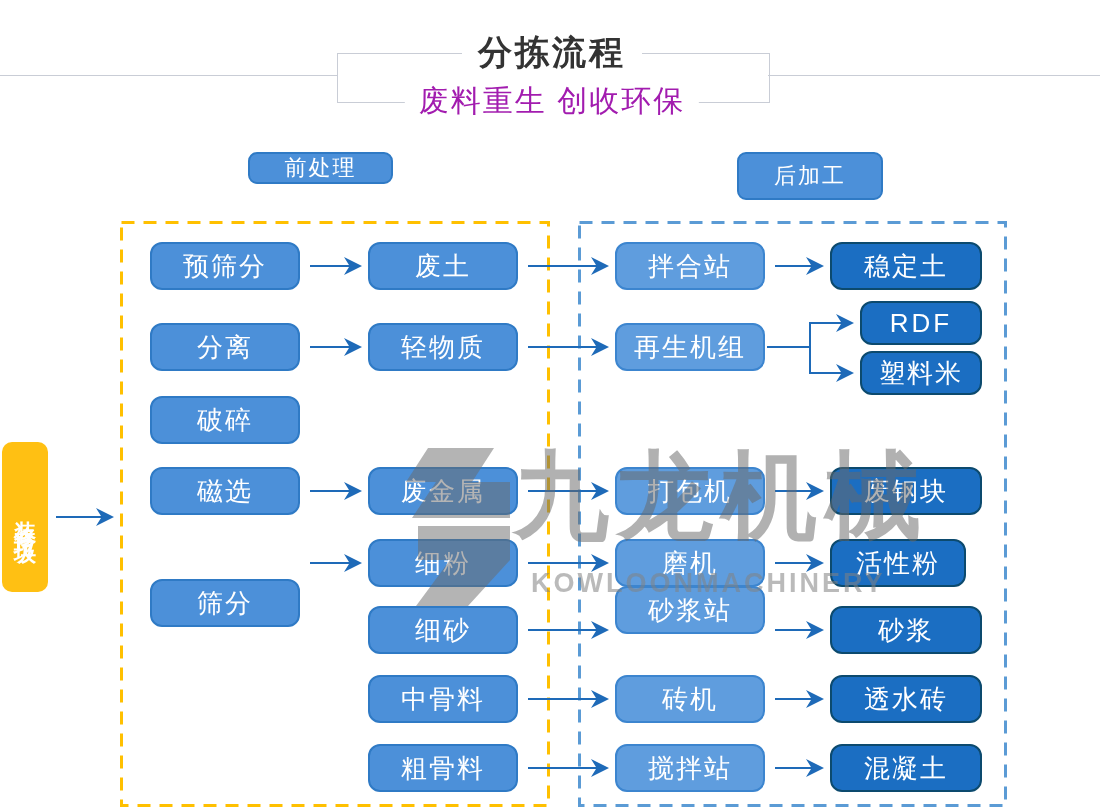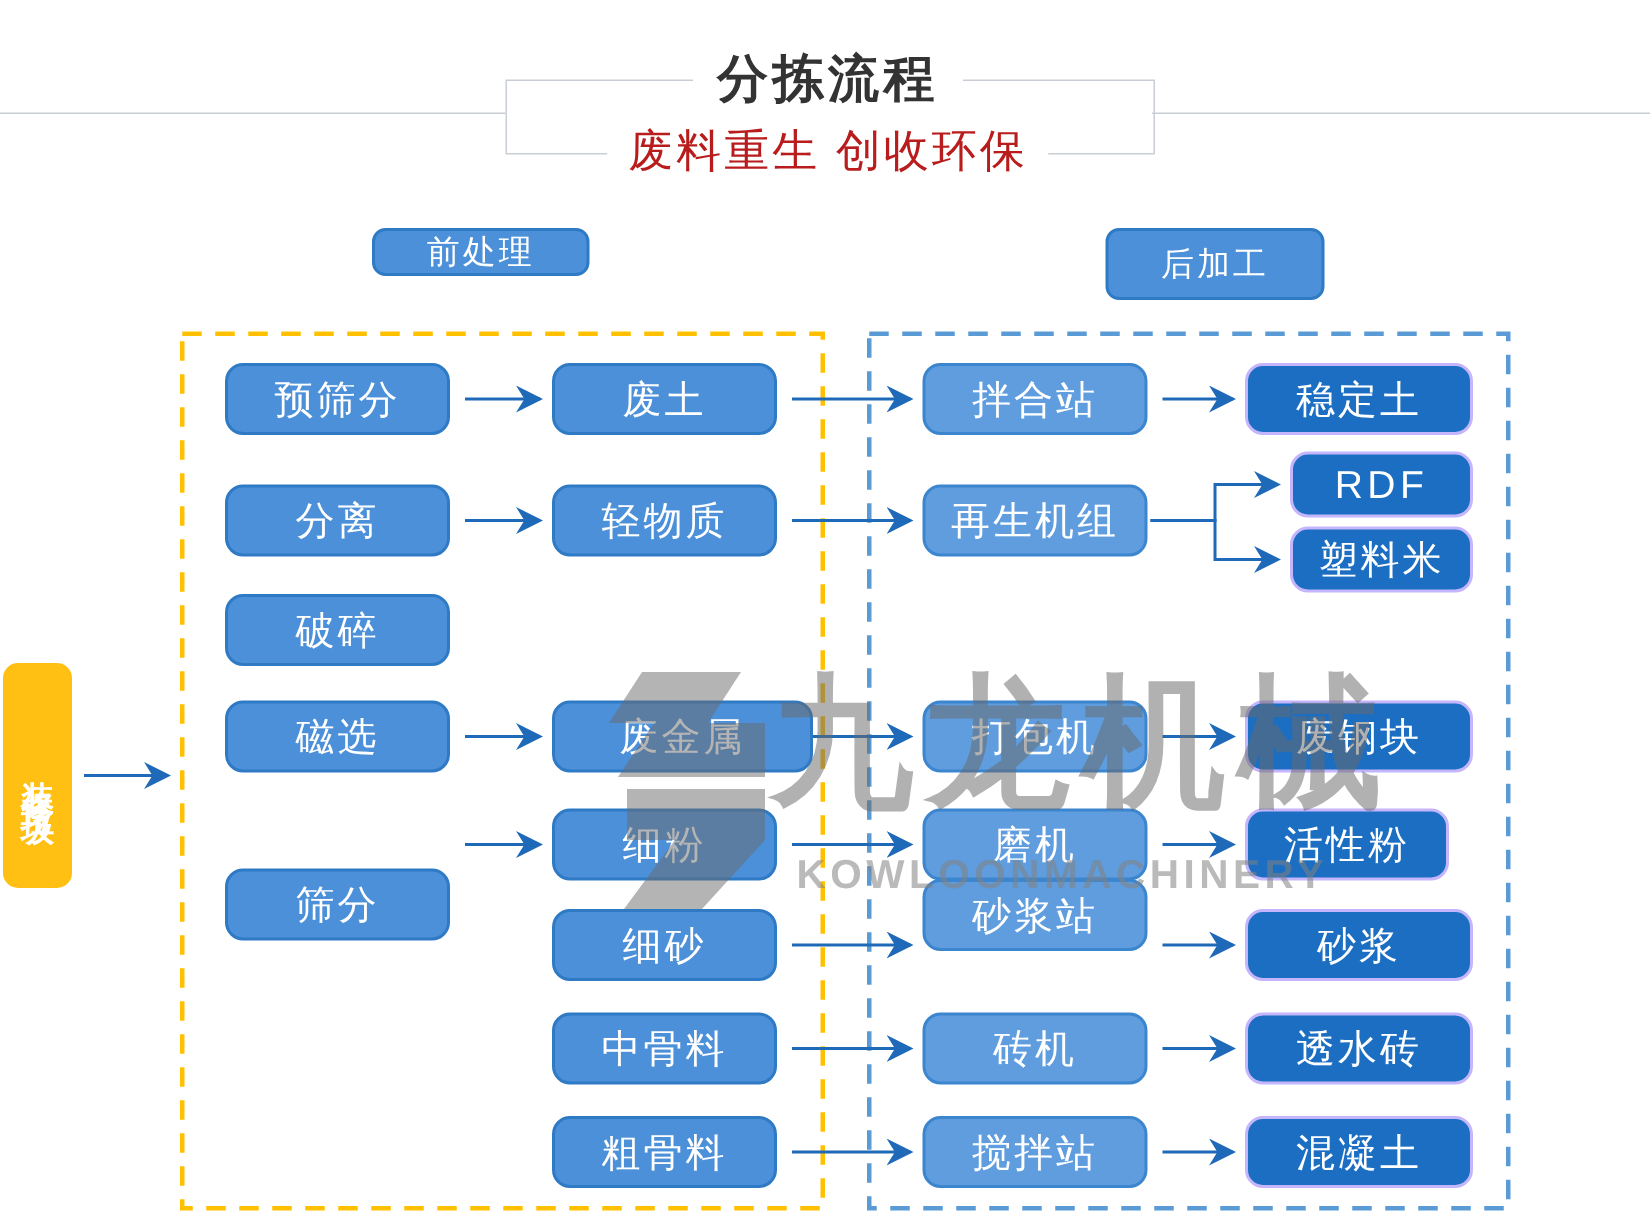--- a/index.html
+++ b/index.html
@@ -5,32 +5,32 @@
   html,body{margin:0;padding:0;background:#fff;}
   #canvas{position:relative;width:1100px;height:812px;background:#ffffff;
           font-family:"Liberation Sans","DejaVu Sans",sans-serif;overflow:hidden;}
   
   .hline{position:absolute;height:1px;background:#c9cdd6;z-index:1;}
   .title-box{position:absolute;border:1px solid #c9cdd6;background:transparent;z-index:1;}
   .main-title{position:absolute;left:552px;top:53px;transform:translate(-50%,-50%);
               background:#fff;padding:0 16px;font-size:34px;font-weight:bold;color:#333333;
               letter-spacing:3px;white-space:nowrap;z-index:2;}
   .sub-title{position:absolute;left:552px;top:101px;transform:translate(-50%,-50%);
-             background:#fff;padding:0 14px;font-size:30px;color:#b91c1c;
+             background:#fff;padding:0 14px;font-size:30px;color:#a21caf;
              letter-spacing:2px;white-space:nowrap;z-index:2;}
   
   .section-btn{position:absolute;border-radius:9px;background:#4c90d9;border:2px solid #2f7ac5;
                color:#fff;font-size:22px;letter-spacing:2px;display:flex;align-items:center;
                justify-content:center;box-sizing:border-box;z-index:3;}
   
   .node{position:absolute;border-radius:12px;display:flex;align-items:center;justify-content:center;
         color:#ffffff;font-size:26px;letter-spacing:2px;box-sizing:border-box;z-index:3;white-space:nowrap;}
   .node.light{background:#4c90d9;border:2px solid #2f7ac5;}
   .node.lighter{background:#5f9dde;border:2px solid #3c85cf;}
-  .node.dark{background:#1b6ec2;border:2px solid #c4b5fd;}
+  .node.dark{background:#1b6ec2;border:2px solid #0c4a6e;}
   .node.latin{letter-spacing:3px;font-size:26px;}
   
   .source-label{position:absolute;left:2px;top:442px;width:46px;height:150px;background:#ffc013;
                 border-radius:10px;color:#fff;font-size:22px;font-weight:bold;z-index:3;
                 writing-mode:vertical-rl;text-orientation:upright;display:flex;align-items:center;
                 justify-content:center;letter-spacing:7px;}
   
   #edge-layer{position:absolute;left:0;top:0;z-index:2;}
   
   .watermark{position:absolute;left:0;top:0;width:1100px;height:812px;z-index:6;pointer-events:none;padding-left:28px;}
@@ -99,21 +99,21 @@
     <div class="wm-en">KOWLOONMACHINERY</div>
   </div>
 
 <div class="node light" style="left: 150px; top: 242px; width: 150px; height: 48px;">预筛分</div>
     <div class="node light" style="left: 150px; top: 323px; width: 150px; height: 48px;">分离</div>
     <div class="node light" style="left: 150px; top: 396px; width: 150px; height: 48px;">破碎</div>
     <div class="node light" style="left: 150px; top: 467px; width: 150px; height: 48px;">磁选</div>
     <div class="node light" style="left: 150px; top: 539px; width: 150px; height: 48px; margin-top: 40px;">筛分</div>
     <div class="node light" style="left: 368px; top: 242px; width: 150px; height: 48px;">废土</div>
     <div class="node light" style="left: 368px; top: 323px; width: 150px; height: 48px;">轻物质</div>
-    <div class="node light" style="left: 368px; top: 467px; width: 174px; height: 48px;">废金属</div>
+    <div class="node light" style="left: 368px; top: 467px; width: 150px; height: 48px;">废金属</div>
     <div class="node light" style="left: 368px; top: 539px; width: 150px; height: 48px;">细粉</div>
     <div class="node light" style="left: 368px; top: 606px; width: 150px; height: 48px;">细砂</div>
     <div class="node light" style="left: 368px; top: 675px; width: 150px; height: 48px;">中骨料</div>
     <div class="node light" style="left: 368px; top: 744px; width: 150px; height: 48px;">粗骨料</div>
     <div class="node lighter" style="left: 615px; top: 242px; width: 150px; height: 48px;">拌合站</div>
     <div class="node lighter" style="left: 615px; top: 323px; width: 150px; height: 48px;">再生机组</div>
     <div class="node lighter" style="left: 615px; top: 467px; width: 150px; height: 48px;">打包机</div>
     <div class="node lighter" style="left: 615px; top: 539px; width: 150px; height: 48px;">磨机</div>
     <div class="node lighter" style="left: 615px; top: 586px; width: 150px; height: 48px;">砂浆站</div>
     <div class="node lighter" style="left: 615px; top: 675px; width: 150px; height: 48px;">砖机</div>

